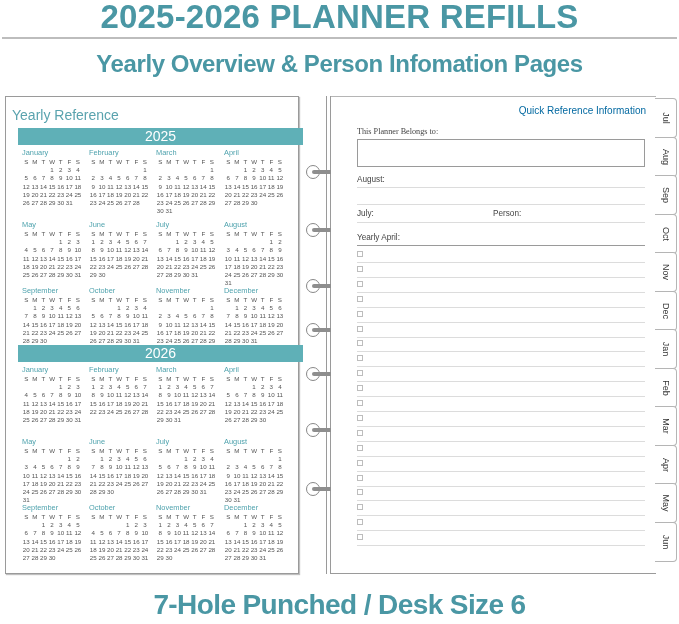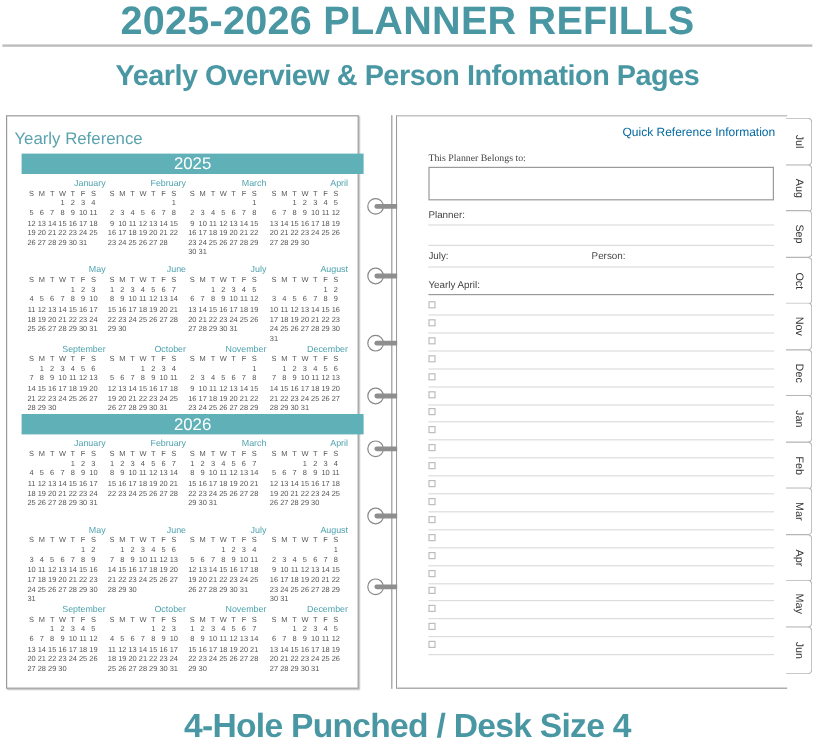--- a/index.html
+++ b/index.html
@@ -26,21 +26,21 @@
   }
   .year-bar {
     position: absolute; left: 0; width: 285px; height: 17px;
     background: #5fb0b7; color: #fff; text-align: center;
     font-size: 14px; line-height: 17px;
   }
   .month {
     position: absolute; width: 66px; font-size: 6.2px; line-height: 8.2px; color: #555;
     font-family: "Liberation Sans", sans-serif;
   }
-  .month-name { text-align: right; color: #4ea2ad; font-size: 7.4px; height: 10px; line-height: 10px; }
+  .month-name { text-align: left; color: #4ea2ad; font-size: 7.4px; height: 10px; line-height: 10px; }
   .week { display: flex; height: 8.2px; }
   .week span { width: 8.6px; text-align: center; }
 
   
   .ring { position: absolute; left: 306px; width: 46px; height: 14px; }
   .ring .c { position: absolute; top: 0; width: 14px; height: 14px; border: 1px solid #888; border-radius: 50%; background: #fff; }
   .ring .c.l { left: 0; } .ring .c.r { left: 32px; }
   .ring .bar { position: absolute; left: 6px; top: 5px; width: 34px; height: 4px; background: #8e8e8e; border-radius: 2px; }
 
   #spine1 { position: absolute; left: 326px; top: 96px; width: 1px; height: 478px; background: #9a9a9a; }
@@ -1528,21 +1528,21 @@
       <div class="c l"></div>
       <div class="c r"></div>
       <div class="bar"></div>
     </div>
   </div>
 
 <div id="right-page">
   <div id="right-heading">Quick Reference Information</div>
   <div class="field-label" style="left:26px;top:30px;font-family:Liberation Serif, serif;">This Planner Belongs to:</div>
   <div id="belongs-box"></div>
-  <div class="field-label" style="left:26px;top:78px;">Planner:</div>
+  <div class="field-label" style="left:26px;top:78px;">August:</div>
   <div class="rule" style="top:90px;"></div>
   <div class="rule" style="top:107px;"></div>
   <div class="field-label" style="left:26px;top:112px;">July:</div>
   <div class="field-label" style="left:162px;top:112px;">Person:</div>
   <div class="rule" style="top:125px;"></div>
   <div class="field-label" style="left:26px;top:136px;">Yearly April:</div>
   <div class="rule dark" style="top:148px;"></div>
   <div id="goal-rows">
       <div class="goal-row" style="top: 151px;">
         <div class="cb"></div>
@@ -1639,13 +1639,13 @@
       <span>Apr</span>
     </div>
     <div class="tab" style="top: 387px;">
       <span>May</span>
     </div>
     <div class="tab" style="top: 425.5px;">
       <span>Jun</span>
     </div>
   </div>
 
-<div class="headline" id="footer">4-Hole Punched / Desk Size 4</div>
+<div class="headline" id="footer">7-Hole Punched / Desk Size 6</div>
 
 </body></html>

